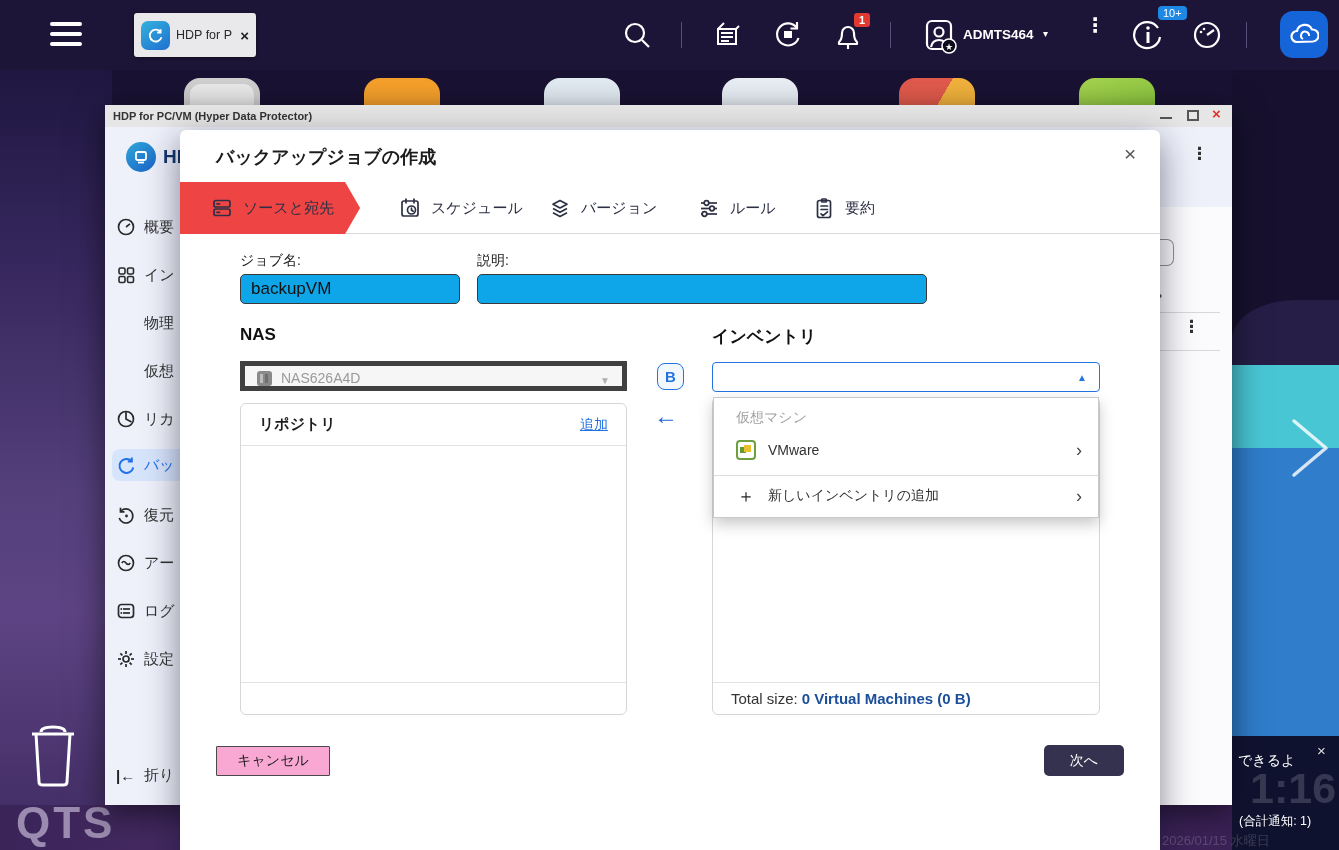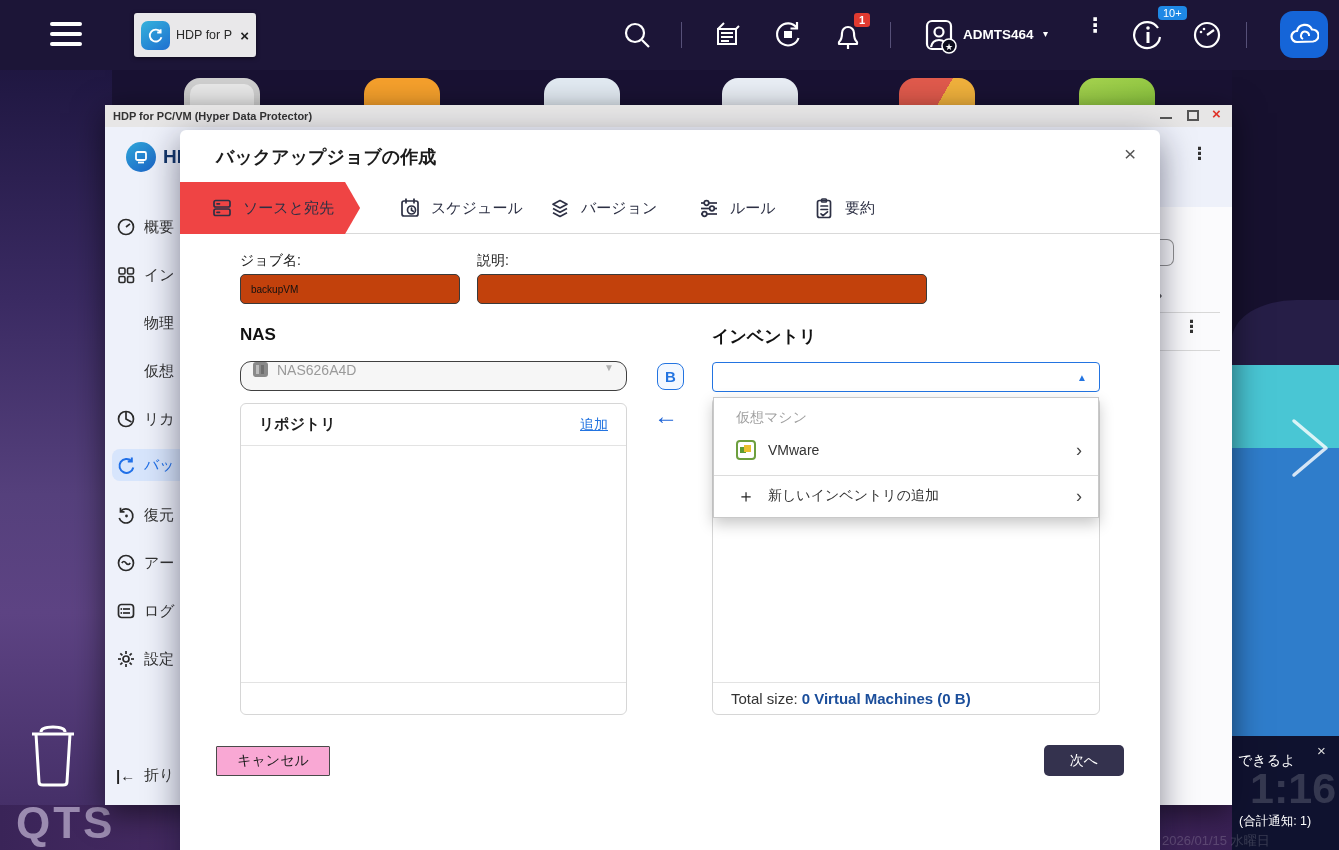--- a/index.html
+++ b/index.html
@@ -68,25 +68,25 @@
   .dialog { left:180px; top:130px; width:980px; height:768px; background:#fff; border-radius:6px; z-index:30;
     box-shadow:0 10px 34px rgba(15,15,40,.5); }
   .dlg-title { left:36px; top:15px; font-size:18px; font-weight:bold; color:#1c1c1c; }
   .dlg-close { left:944px; top:12px; font-size:21px; color:#555; }
   .tabbar { left:0; top:52px; width:980px; height:52px; border-bottom:1px solid #d9d9d9; }
   .tab { position:absolute; top:0; height:52px; display:flex; align-items:center; gap:9px;
     font-size:15px; color:#2d3044; }
   .tab.active { background:#ef4444; padding:0 26px 0 30px;
     clip-path:polygon(0 0, calc(100% - 15px) 0, 100% 50%, calc(100% - 15px) 100%, 0 100%); }
   .fld-label { font-size:14px; color:#222; }
-  .tinput { position:absolute; height:30px; border:1.4px solid #3a3a3a; border-radius:5px; font-size:10px;
-    color:#111; padding:0 10px; background:#c2410c; font-family:inherit; }
+  .tinput { position:absolute; height:30px; border:1.4px solid #3a3a3a; border-radius:5px; font-size:17px;
+    color:#111; padding:0 10px; background:#0ea5e9; font-family:inherit; }
   .sec-head { font-size:17px; font-weight:bold; color:#111; }
-  .nas-select { left:60px; top:231px; width:387px; height:30px; background:#f6f6f6; border:1px solid #404040;
-    border-radius:11px; display:flex; align-items:flex-start; padding:0 12px; gap:9px; }
+  .nas-select { left:60px; top:231px; width:387px; height:30px; background:#f6f6f6; border:5px solid #404040;
+    border-radius:0; display:flex; align-items:flex-end; padding:0 12px; gap:9px; }
   .nas-select .nastext { font-size:14px; color:#9a9a9a; flex:1; }
   .nas-chip { width:15px; height:15px; border-radius:3px; background:#8a8a8a; position:relative; }
   .nas-chip:before { content:""; position:absolute; left:3px; top:3px; width:3px; height:9px; background:#bdbdbd; }
   .nas-chip:after { content:""; position:absolute; left:8px; top:3px; width:3px; height:9px; background:#6f6f6f; }
   .panel { position:absolute; border:1px solid #d6d6d6; border-radius:6px; background:#fff; }
   .panel-head { height:42px; display:flex; align-items:center; padding:0 18px; border-bottom:1px solid #e3e3e3; }
   .panel-head .ph-title { font-size:15px; font-weight:bold; color:#1d1d1d; flex:1; }
   .link { color:#2374e1; font-size:14px; text-decoration:underline; }
   .panel-foot { position:absolute; left:0; bottom:0; width:100%; height:32px; border-top:1px solid #e3e3e3;
     display:flex; align-items:center; padding:0 18px; font-size:15px; color:#333; }

